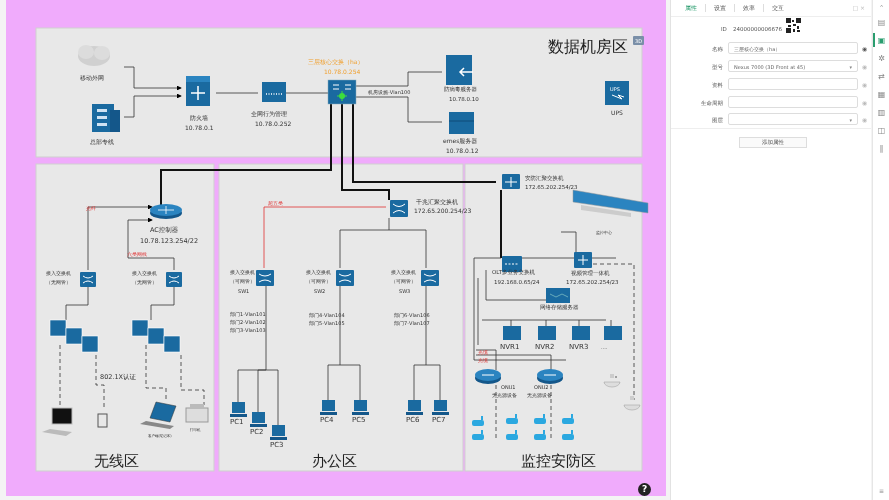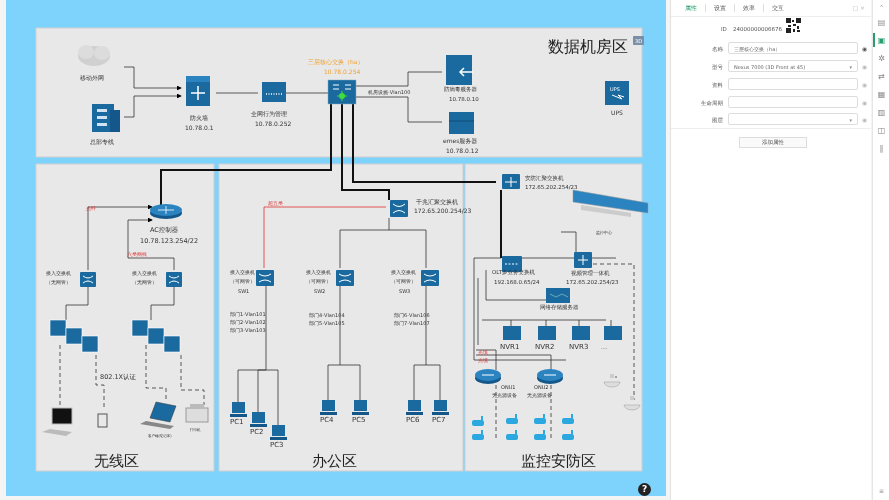--- a/index.html
+++ b/index.html
@@ -1,17 +1,17 @@
 <!DOCTYPE html>
 <html><head>
 <meta charset="utf-8">
 <style>
   html,body{margin:0;padding:0;}
   body{width:889px;height:500px;overflow:hidden;background:#f4f4f4;font-family:"DejaVu Sans",sans-serif;position:relative;}
-  #canvas{position:absolute;left:6px;top:0;width:660px;height:496px;background:#7dd3fc;}
+  #canvas{position:absolute;left:6px;top:0;width:660px;height:496px;background:#f0abfc;}
   #diagram{position:absolute;left:0;top:0;}
   #panel{position:absolute;left:670px;top:0;width:200px;height:500px;background:#fff;border-left:1px solid #e2e2e2;}
   .tabs{display:flex;height:16px;align-items:center;padding-left:6px;font-size:6px;color:#555;border-bottom:1px solid #eee;}
   .tab{padding:0 8px;border-right:1px solid #ddd;line-height:8px;cursor:pointer;}
   .tab:last-child{border-right:none;}
   .tab.active{color:#2a9d6f;}
   .win-btns{position:absolute;right:6px;top:4px;font-size:6px;color:#bbb;}
   .row{position:absolute;left:0;width:200px;height:14px;font-size:5.5px;color:#555;}
   .row .lbl{position:absolute;right:148px;top:4px;text-align:right;white-space:nowrap;}
   .row .fld{position:absolute;left:57px;top:0;width:130px;height:12px;border:1px solid #ddd;border-radius:2px;background:#fff;font-size:5px;color:#666;line-height:12px;padding-left:5px;box-sizing:border-box;overflow:hidden;white-space:nowrap;}

